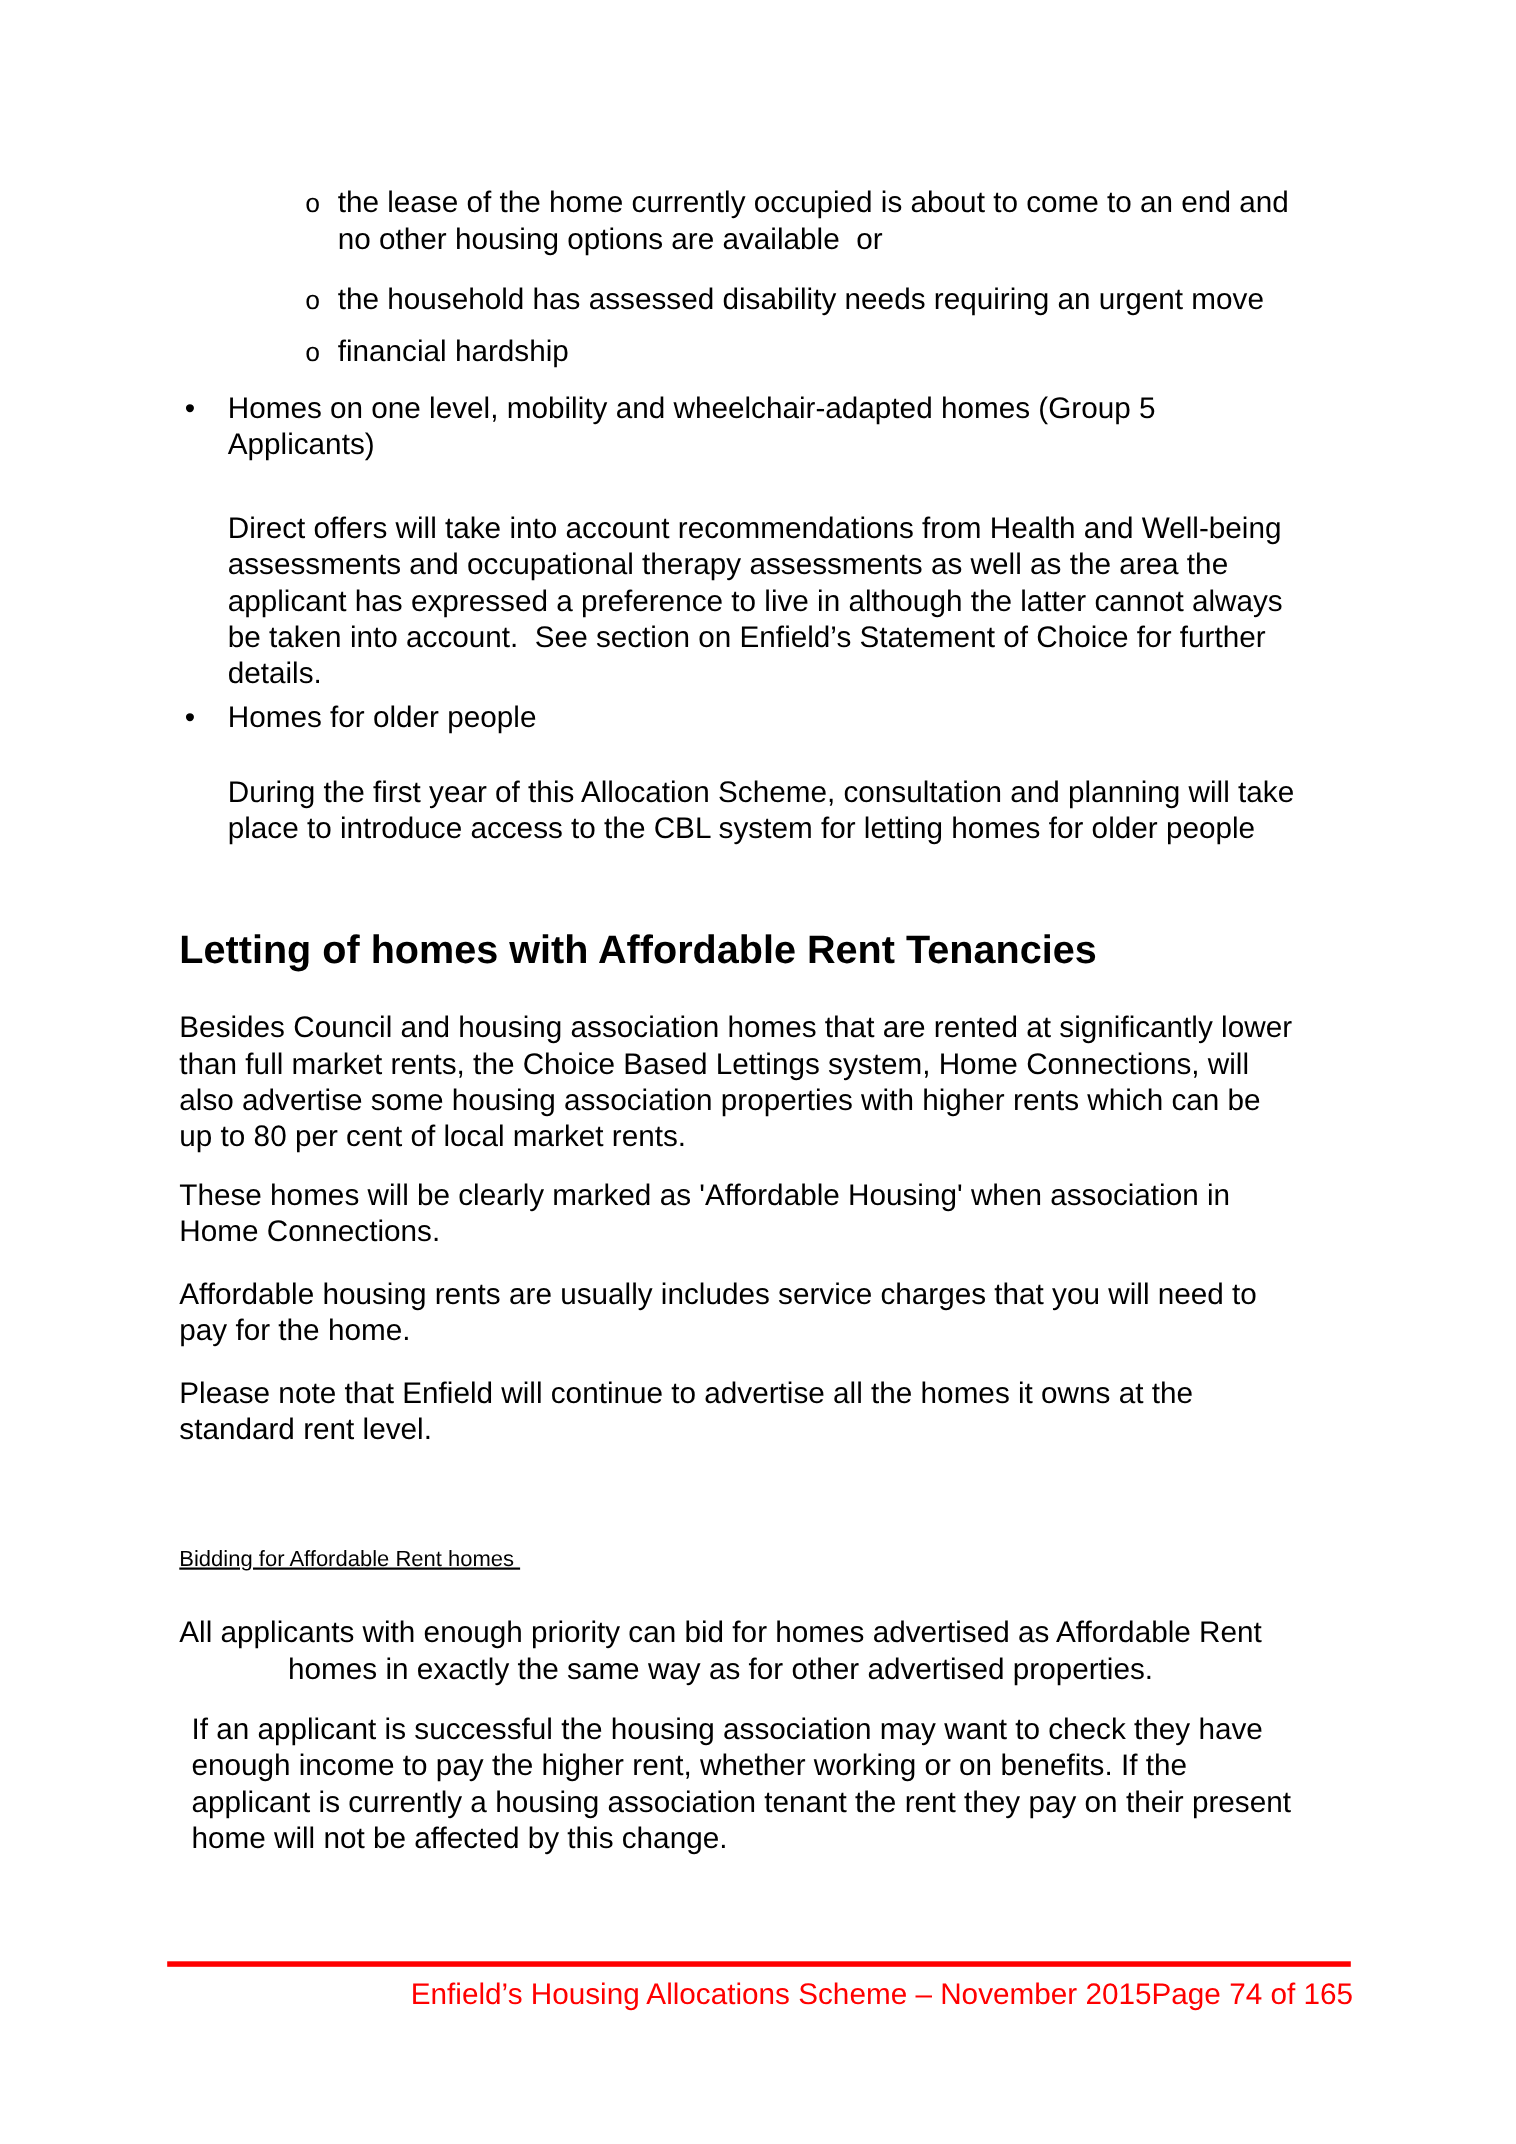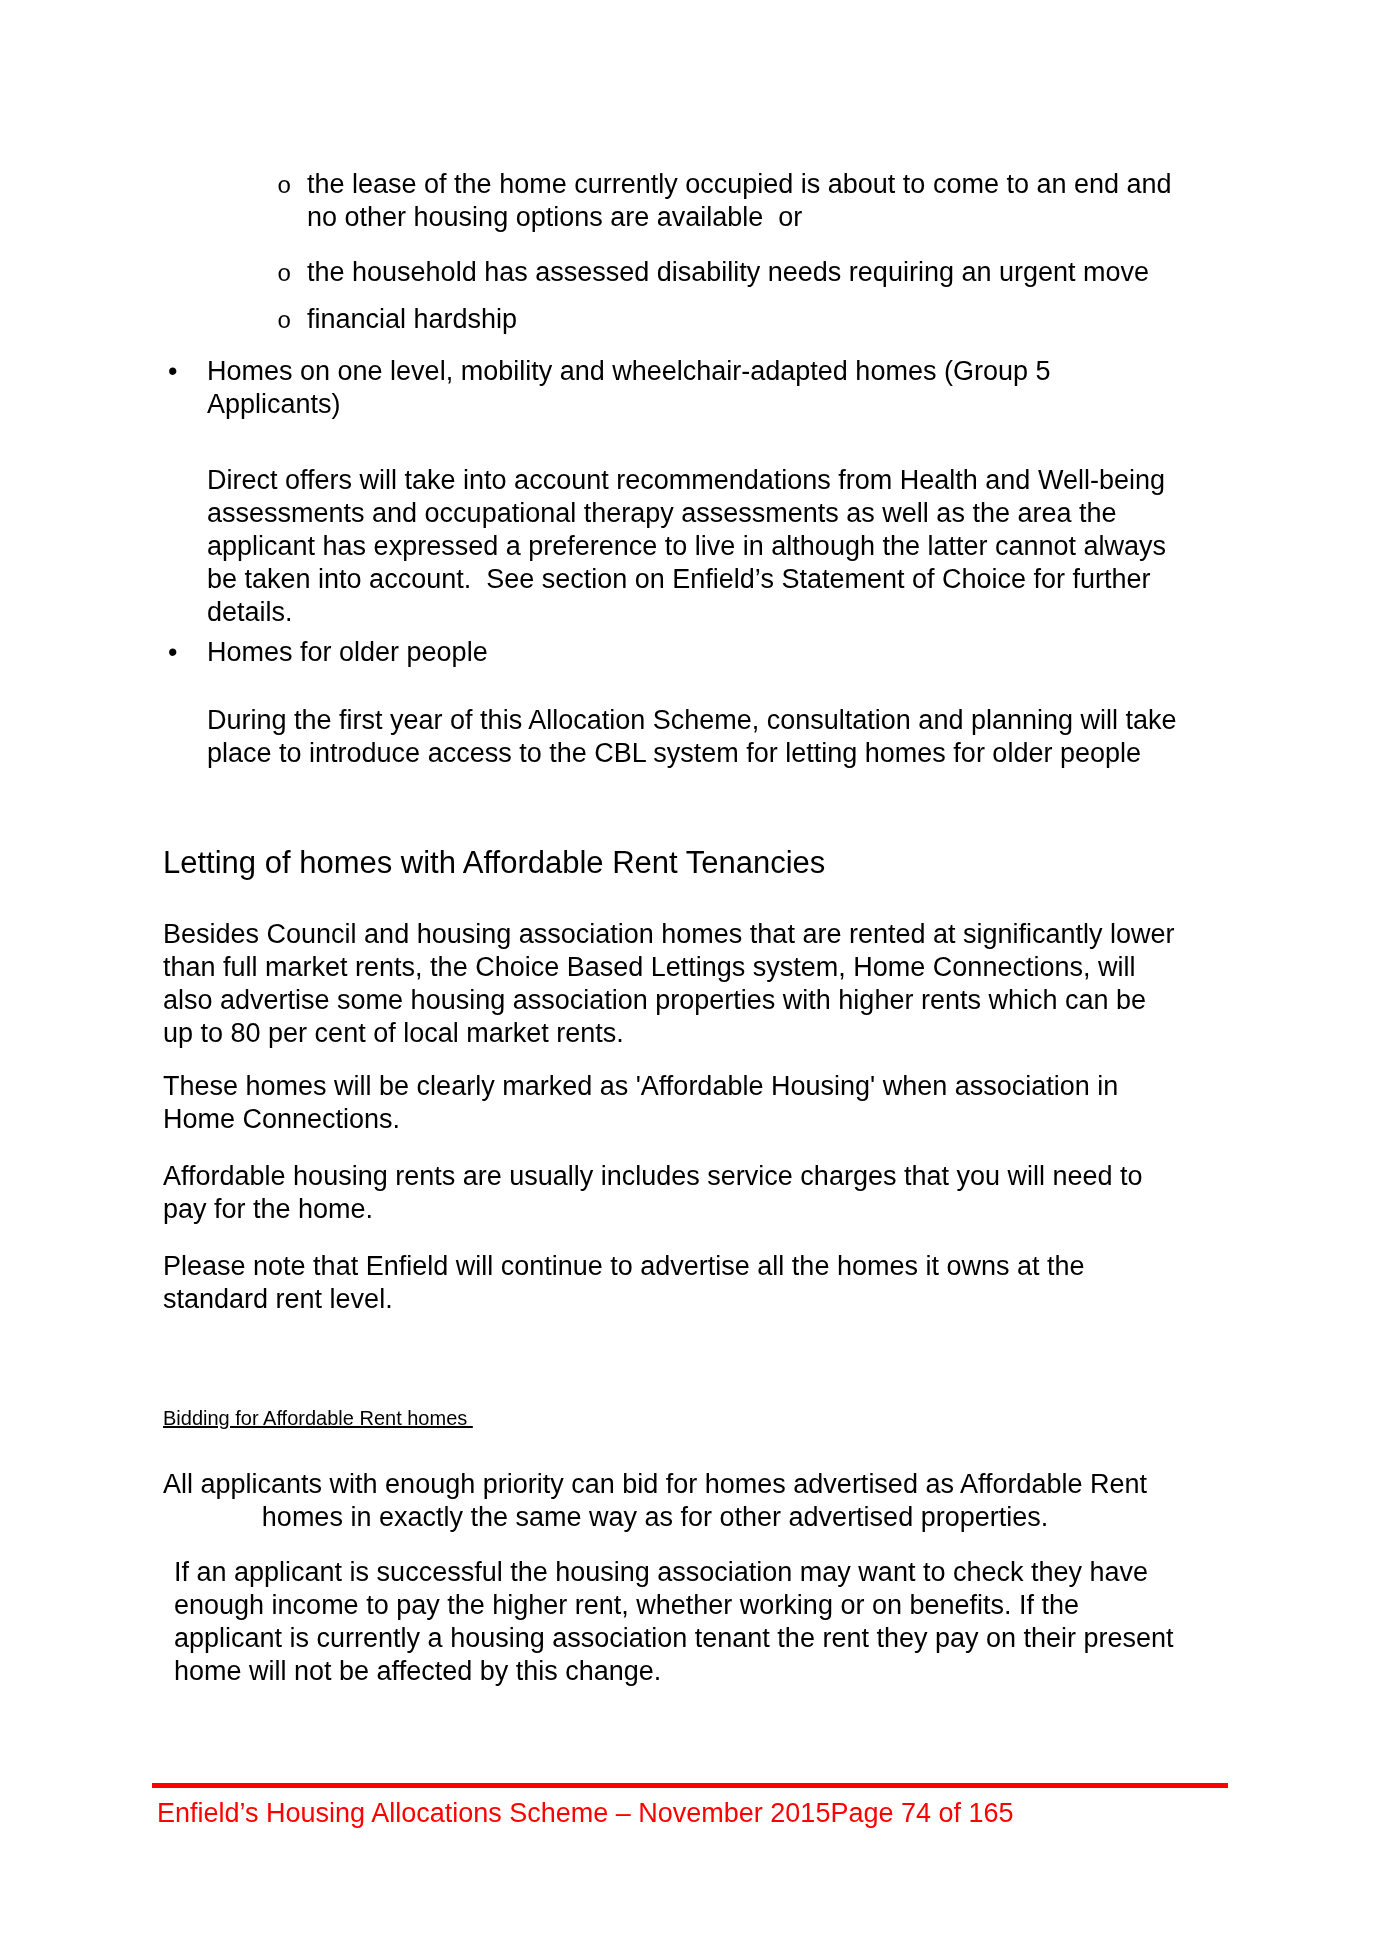--- a/index.html
+++ b/index.html
@@ -26,44 +26,44 @@
     line-height: 33px;
   }
   .sub-marker {
     flex: none;
     width: 30px;
     font-family: "Liberation Mono", "DejaVu Sans Mono", monospace;
     font-size: 24px;
     line-height: 33px;
   }
   .heading {
-    font-size: 31px;
-    font-weight: normal;
+    font-size: 36px;
+    font-weight: bold;
     line-height: 34px;
     white-space: pre-wrap;
   }
   .subheading {
     font-size: 20px;
     line-height: 33px;
     text-decoration: underline;
     white-space: pre-wrap;
   }
   .footer-rule {
     background: #ff0000;
     height: 5px;
     width: 1076px;
     left: 152px;
     top: 1783px;
   }
   .footer-row {
-    left: 157px;
+    left: 177px;
     top: 1797px;
     width: 1053px;
     display: flex;
-    justify-content: flex-start;
+    justify-content: flex-end;
     color: #ff0000;
     font-size: 27px;
     line-height: 33px;
     white-space: pre-wrap;
   }
 </style>
 </head>
 <body>
 
 <div class="page">

